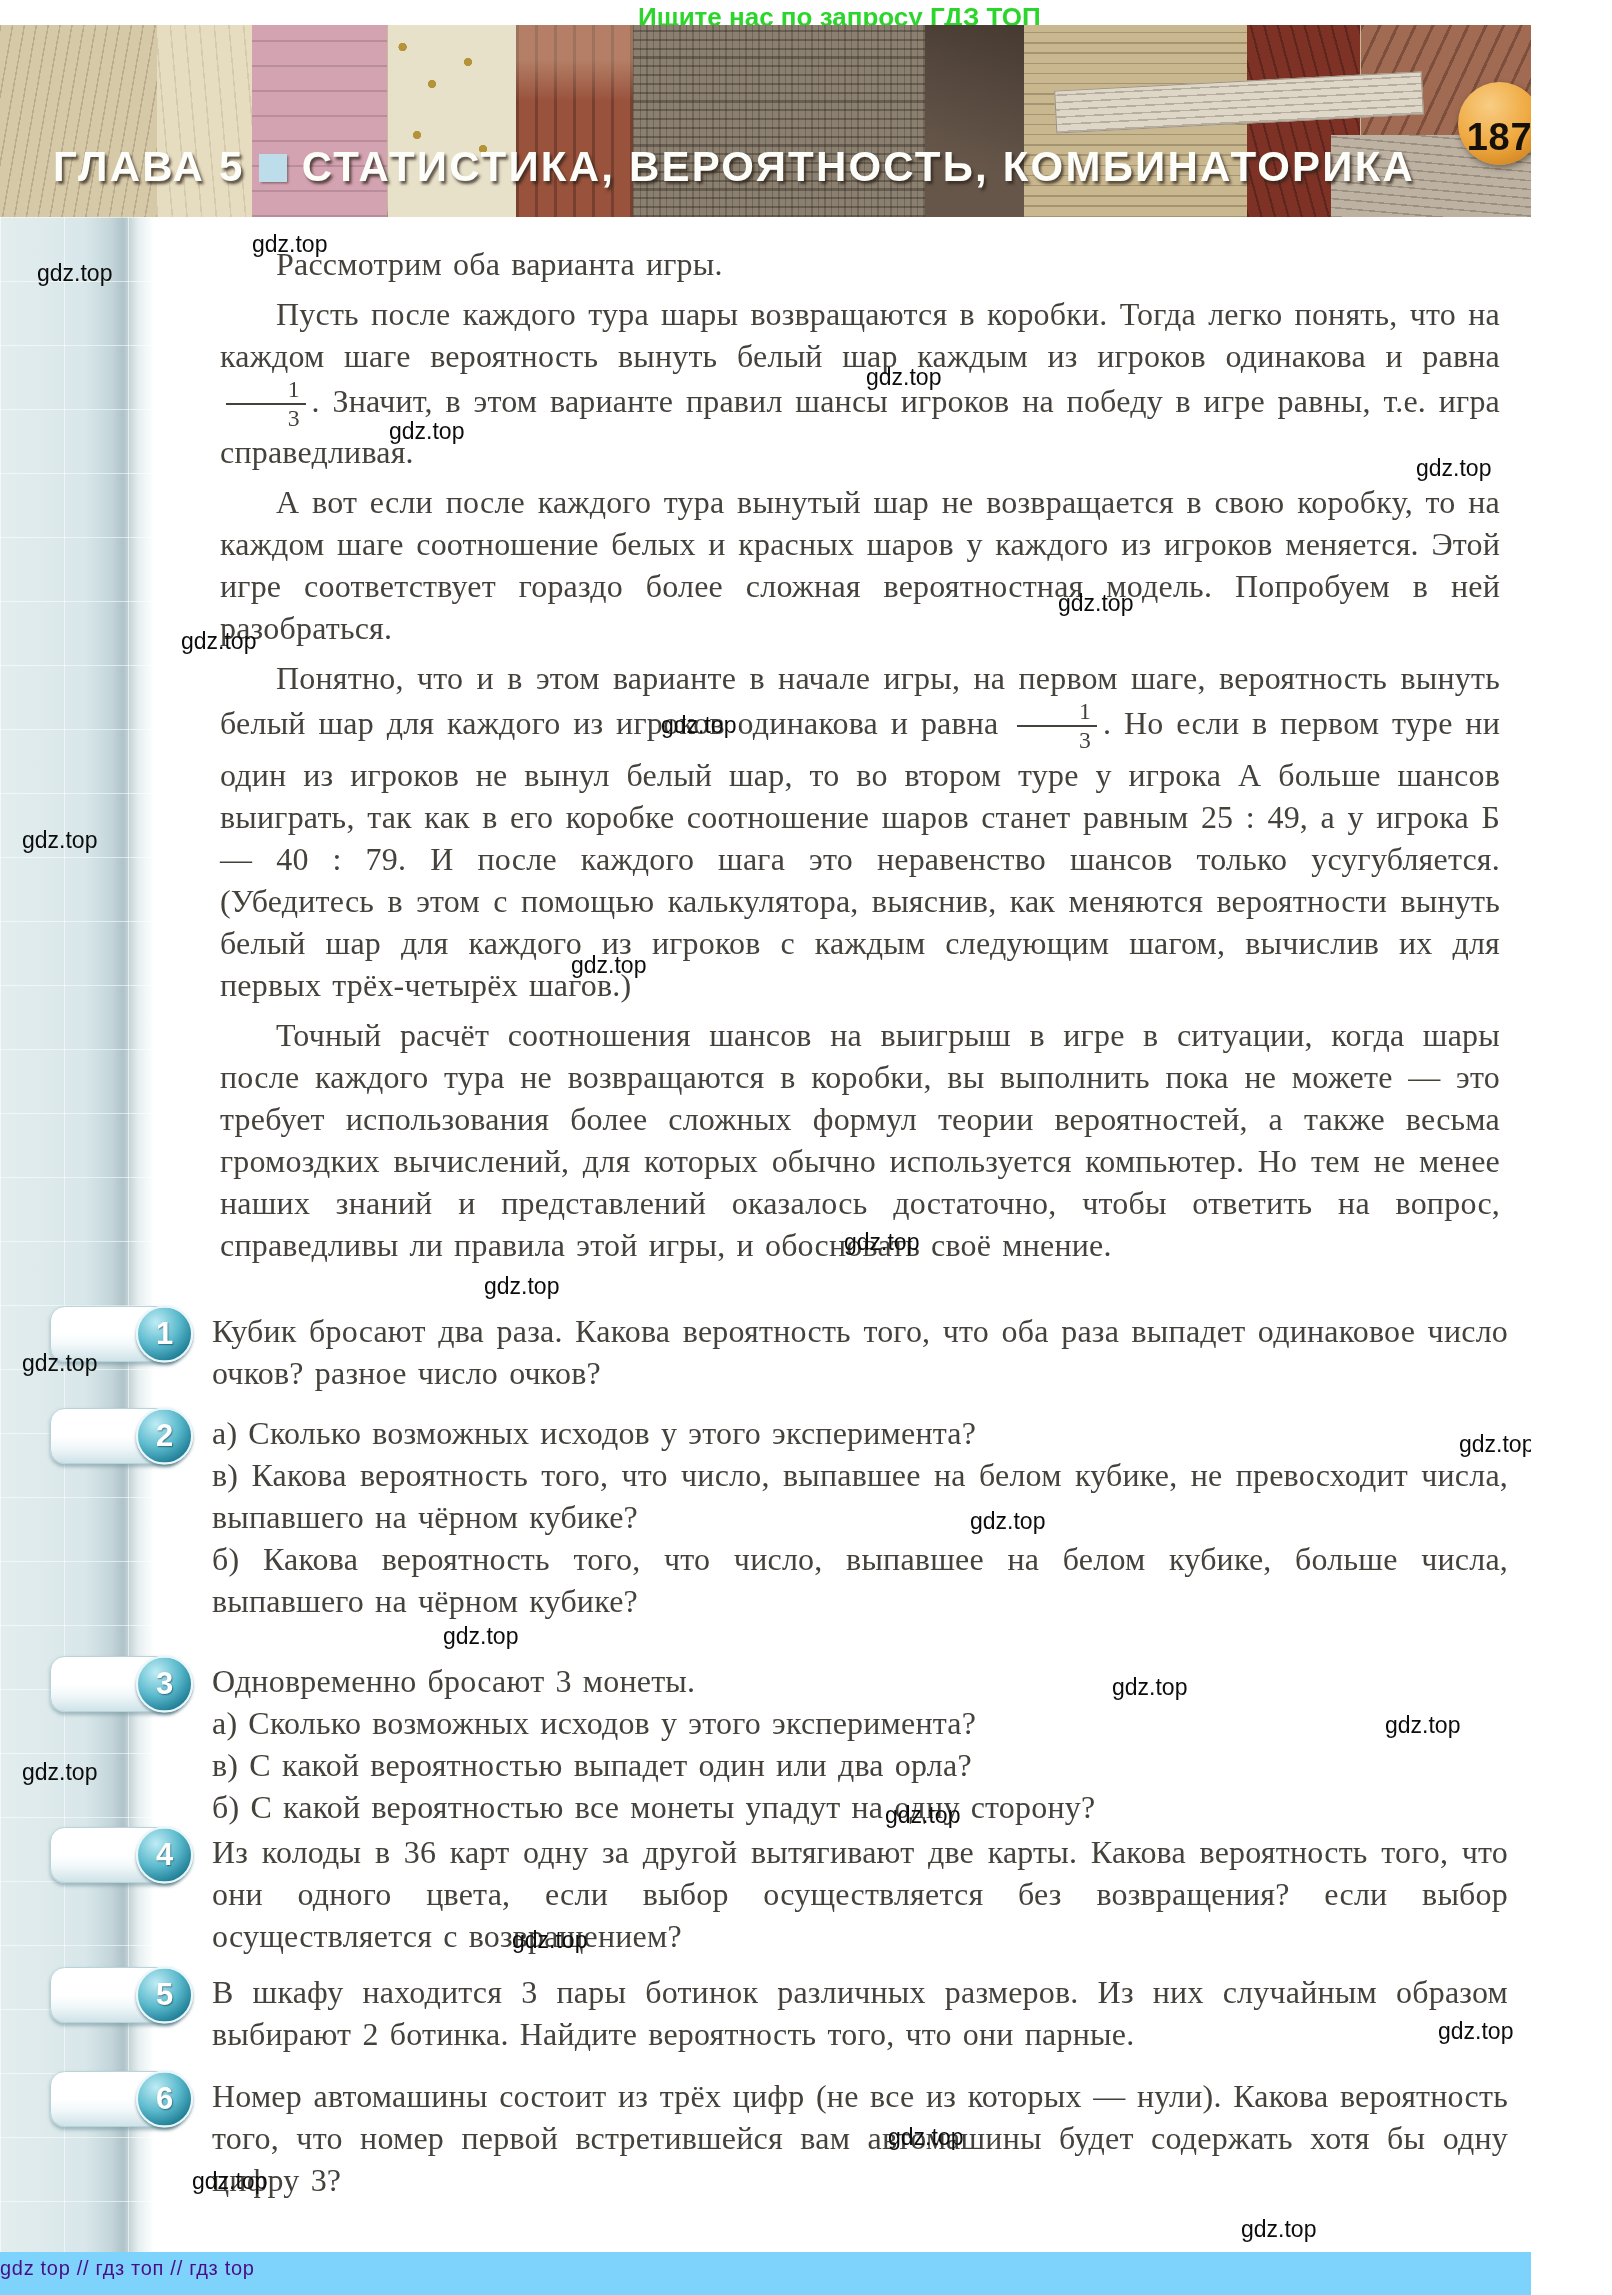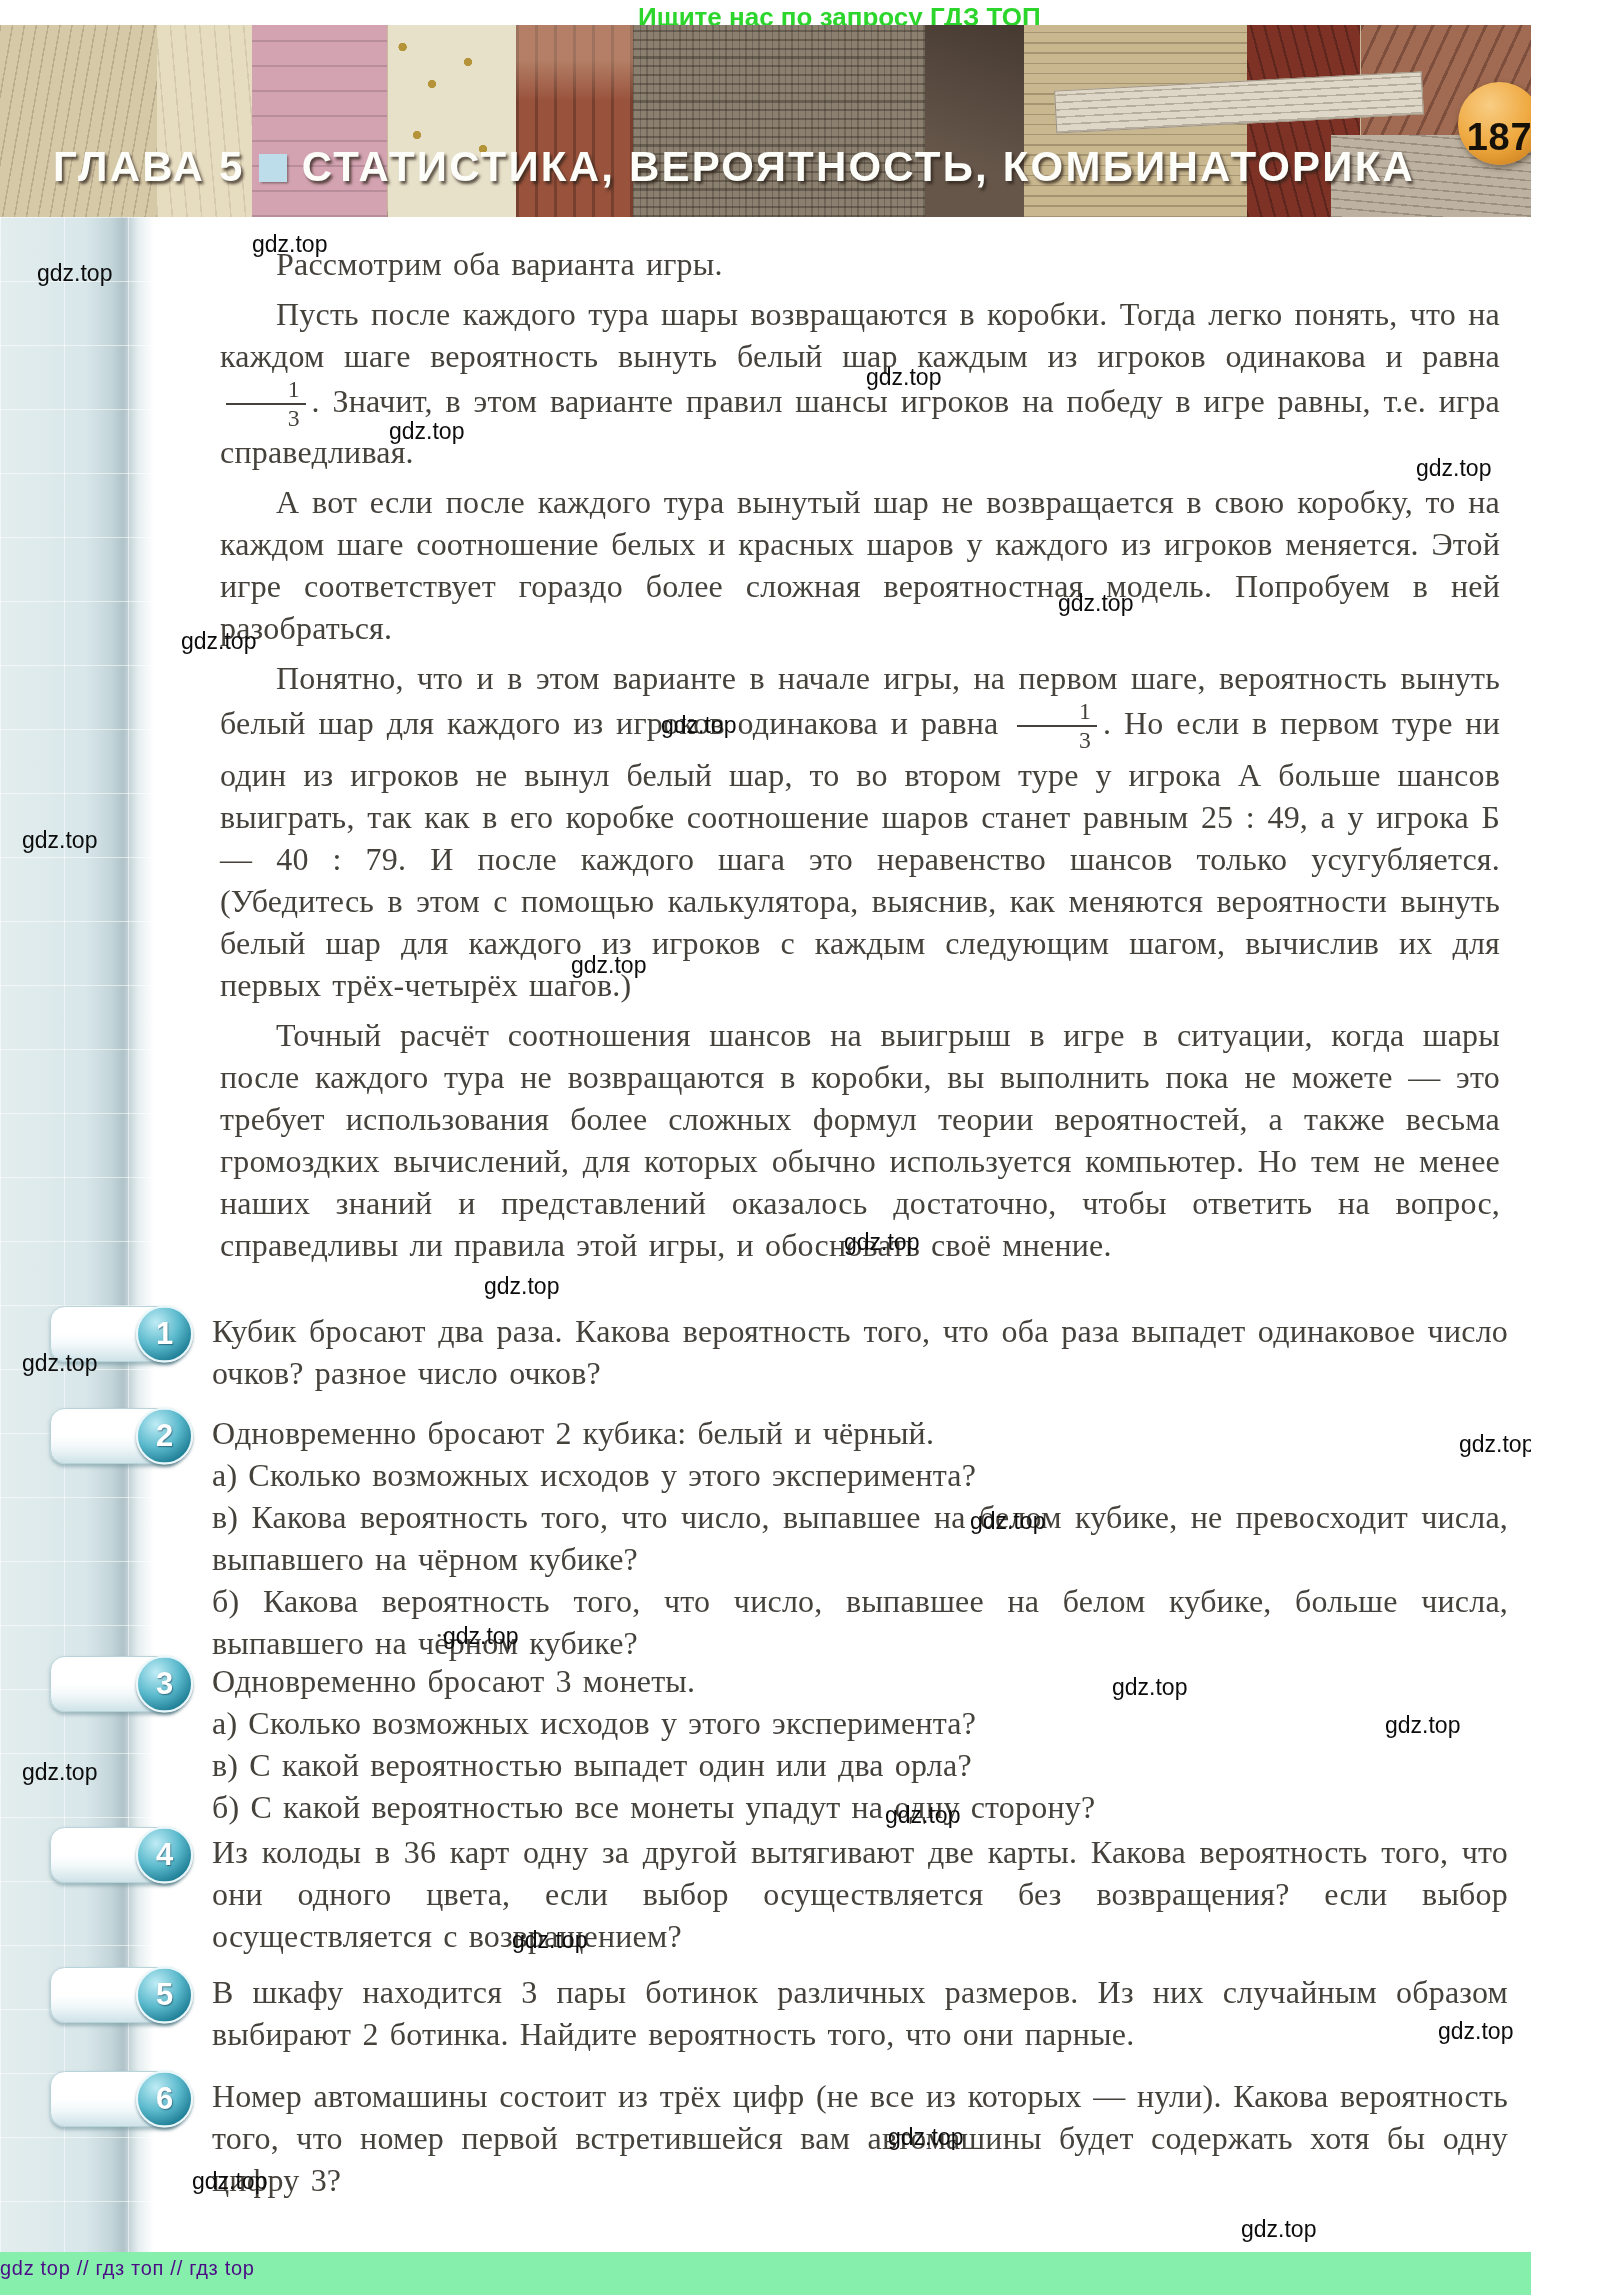--- a/index.html
+++ b/index.html
@@ -1,18 +1,18 @@
 <!DOCTYPE html>
 <html style="font-size:11.7px"><head>
 <meta charset="utf-8">
 <style>
   html, body { margin:0; padding:0; background:#ffffff; }
   #screen {
     position:relative; width:1531px; height:2295px; overflow:hidden;
-    background:#86efac; font-family:"Liberation Serif", serif;
+    background:#7dd3fc; font-family:"Liberation Serif", serif;
   }
 
   
   .top-banner { position:absolute; left:0; top:0; width:1613px; height:25px; background:#ffffff; }
   .top-banner-text {
     position:absolute; left:638px; top:1.5px;
     font-family:"Liberation Sans", sans-serif; font-size:26px; font-weight:bold;
     color:#2bd52b; letter-spacing:0px; white-space:nowrap;
   }
 
@@ -209,21 +209,20 @@
             <div class="tab-pill"></div>
             <div class="tab-circle">1</div>
           </div>
           <p>Кубик бросают два раза. Какова вероятность того, что оба раза выпадет одинаковое число очков? разное число очков?</p>
         </div>
         <div class="problem" style="top: 1195px;">
           <div class="tab">
             <div class="tab-pill"></div>
             <div class="tab-circle">2</div>
           </div>
-          <p>Одновременно бросают 2 кубика: белый и чёрный.</p>
           <p>а) Сколько возможных исходов у этого эксперимента?</p>
           <p>в) Какова вероятность того, что число, выпавшее на белом кубике, не превосходит числа, выпавшего на чёрном кубике?</p>
           <p>б) Какова вероятность того, что число, выпавшее на белом кубике, больше числа, выпавшего на чёрном кубике?</p>
         </div>
         <div class="problem" style="top: 1443px;">
           <div class="tab">
             <div class="tab-pill"></div>
             <div class="tab-circle">3</div>
           </div>
           <p>Одновременно бросают 3 монеты.</p>

